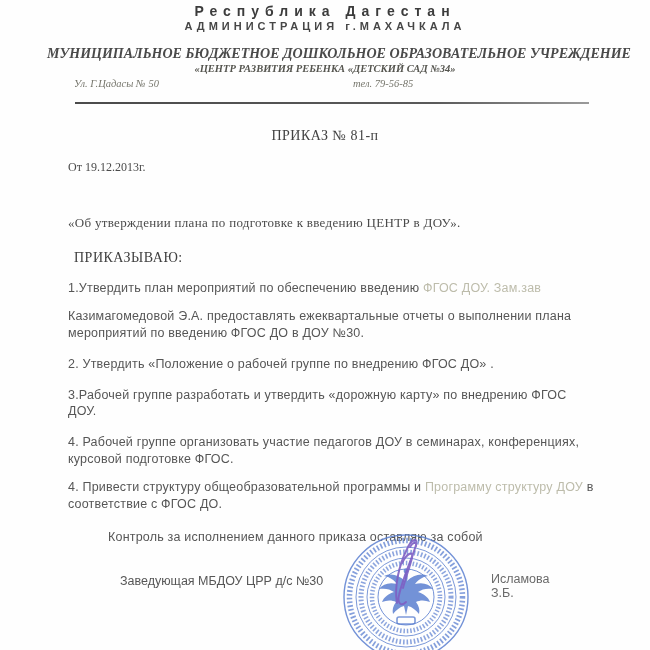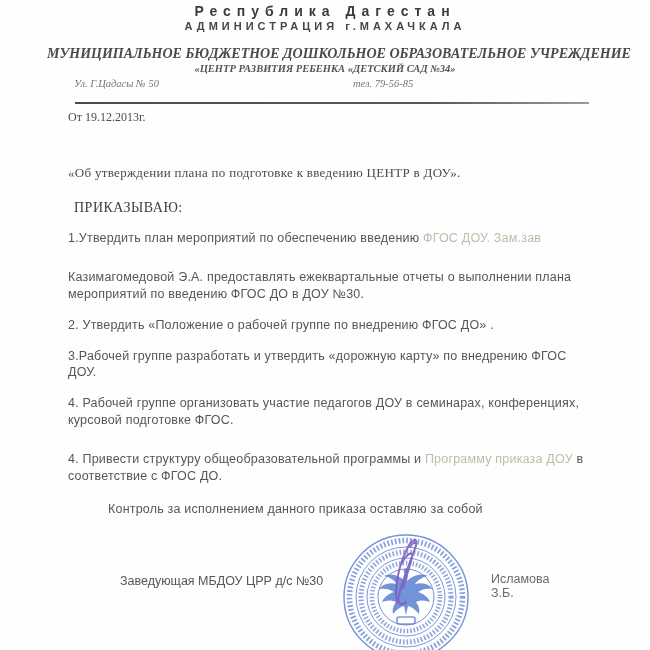--- a/index.html
+++ b/index.html
@@ -75,21 +75,21 @@
     font-size: 14px; color: #404040;
     letter-spacing: .5px;
   }
   .body-text {
     font-family: "Liberation Sans", sans-serif;
     font-size: 12.5px; color: #565656;
     width: 528px; margin-left: 68px;
     line-height: 1.35; letter-spacing: .2px;
   }
   .p { margin-top: 14px; }
-  .p-tight { margin-top: 22px; }
+  .p-tight { margin-top: 11px; }
   .faint { color: #bdbcab; }
   .control-line {
     font-family: "Liberation Sans", sans-serif;
     font-size: 12.5px; color: #565656;
     margin: 17px 0 0 108px; letter-spacing: .2px;
   }
 
   
   .sig-row { position: absolute; left: 0; top: 574px; width: 530px; height: 20px; }
   .sig-position {
@@ -117,31 +117,32 @@
     <div class="gov-line2">АДМИНИСТРАЦИЯ  г.МАХАЧКАЛА</div>
     <div class="org-line1">МУНИЦИПАЛЬНОЕ БЮДЖЕТНОЕ  ДОШКОЛЬНОЕ  ОБРАЗОВАТЕЛЬНОЕ УЧРЕЖДЕНИЕ</div>
     <div class="org-line2">«ЦЕНТР РАЗВИТИЯ РЕБЕНКА «ДЕТСКИЙ САД №34»</div>
     <div class="addr-row">
       <span class="addr-left">Ул. Г.Цадасы  № 50</span>
       <span class="addr-right">тел.  79-56-85</span>
     </div>
   </div>
   <div class="rule"></div>
 
+  <div class="order-title">ПРИКАЗ № 81-п</div>
   <div class="order-date">От 19.12.2013г.</div>
   <div class="subject">«Об утверждении плана по подготовке к введению ЦЕНТР в ДОУ».</div>
   <div class="order-word">ПРИКАЗЫВАЮ:</div>
 
   <div class="body-text">
     <div class="p"><span>1.Утвердить  план мероприятий  по обеспечению  введению </span><span class="faint">ФГОС ДОУ.  Зам.зав</span></div>
     <div class="p-tight">Казимагомедовой Э.А. предоставлять ежеквартальные отчеты о выполнении  плана мероприятий  по введению ФГОС ДО в ДОУ №30.</div>
     <div class="p" style="">2. Утвердить «Положение  о рабочей группе по внедрению ФГОС ДО» .</div>
     <div class="p">3.Рабочей группе разработать и утвердить «дорожную карту» по внедрению ФГОС ДОУ.</div>
     <div class="p">4. Рабочей группе организовать участие педагогов ДОУ в семинарах, конференциях, курсовой подготовке ФГОС.</div>
-    <div class="p-tight"><span>4. Привести  структуру  общеобразовательной  программы  и  </span><span class="faint">Программу приказа ДОУ </span><span>в соответствие с ФГОС ДО.</span></div>
+    <div class="p-tight"><span>4. Привести  структуру  общеобразовательной  программы  и  </span><span class="faint">Программу структуру ДОУ </span><span>в соответствие с ФГОС ДО.</span></div>
   </div>
 
   <div class="control-line">Контроль  за исполнением данного приказа оставляю за собой</div>
 
   <div class="sig-row">
     <span class="sig-position">Заведующая МБДОУ ЦРР д/с №30</span>
     <span class="sig-name">Исламова З.Б.</span>
   </div>
 
   <svg class="stamp" viewBox="0 0 132 132">

